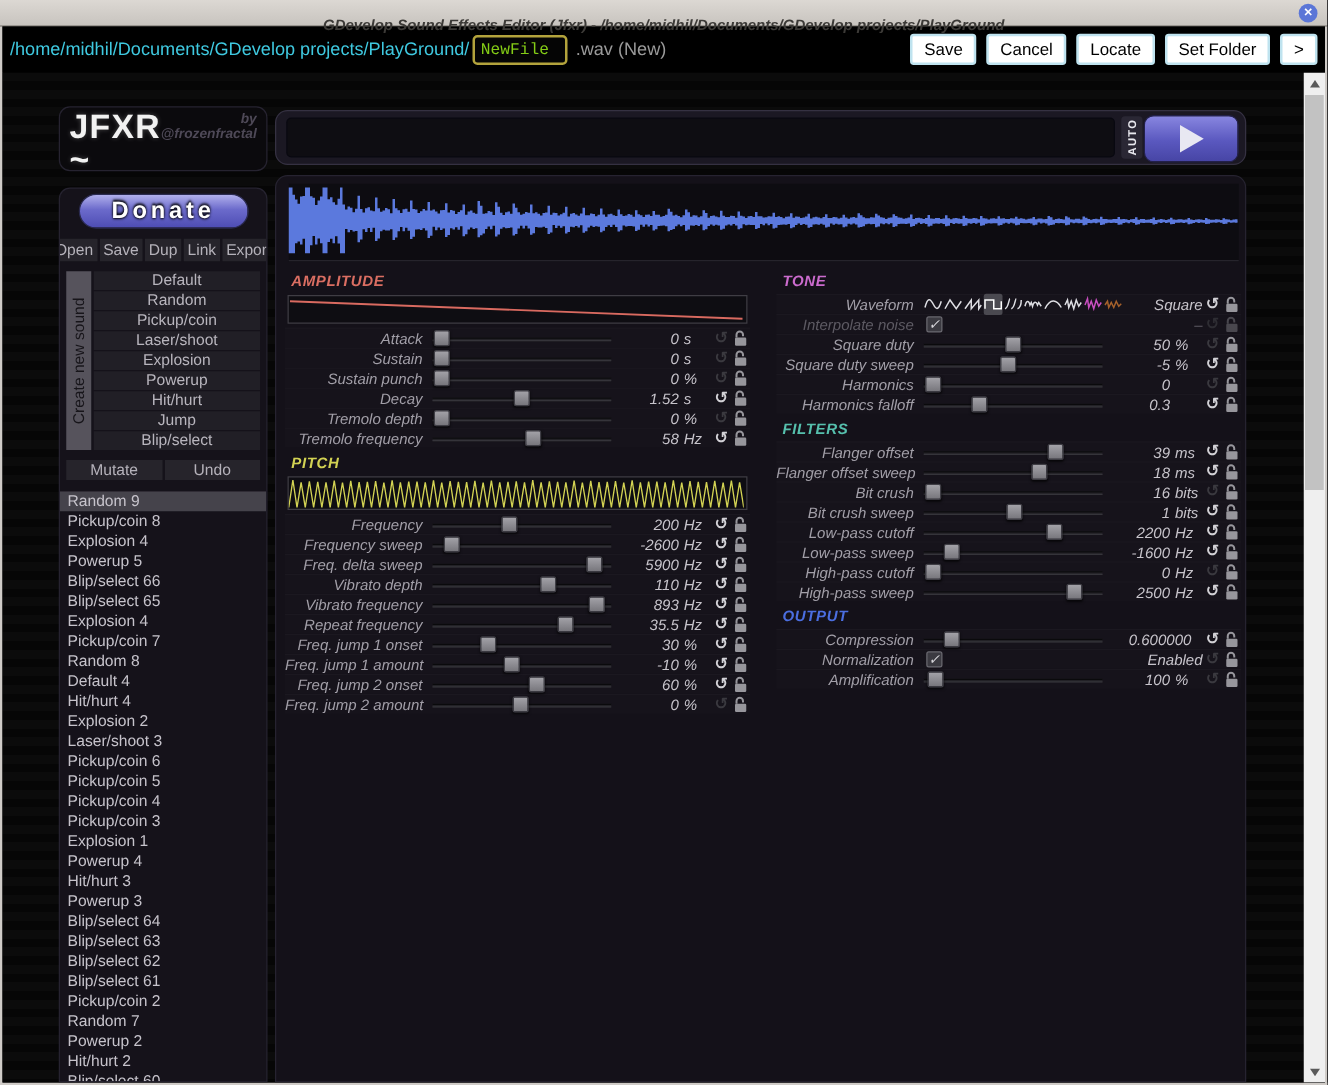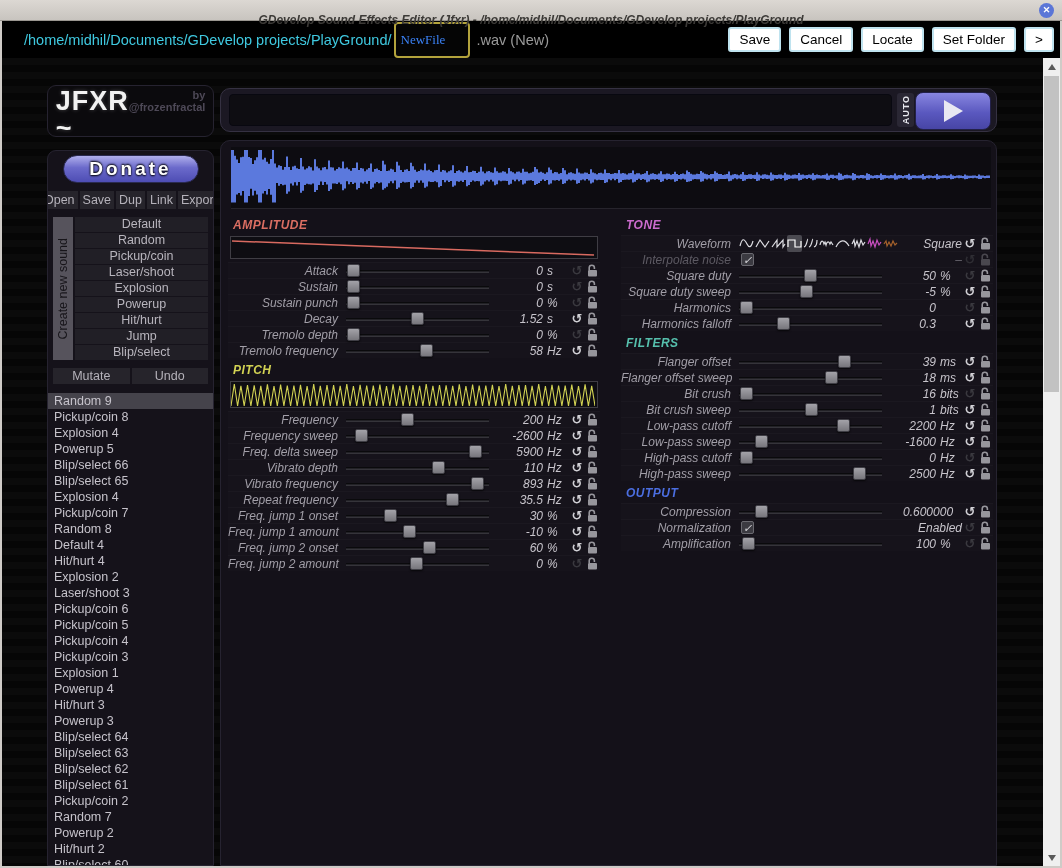--- a/index.html
+++ b/index.html
@@ -5,35 +5,35 @@
   * { margin:0; padding:0; box-sizing:border-box; }
   html,body { width:1062px; height:868px; overflow:hidden; background:#000; font-family:"Liberation Sans",sans-serif; }
 
   
   .titlebar{height:21px;background:linear-gradient(#dcd8d3,#c8c4bf);display:flex;align-items:center;justify-content:center;position:relative;border-bottom:1px solid #9a9690;}
   .titlebar .title{font-size:12px;font-weight:bold;font-style:italic;color:#3c3a37;margin-top:20px;}
   .close-btn{position:absolute;right:8px;top:3px;width:15px;height:15px;border-radius:50%;background:#5b76d7;color:#fff;font-size:9px;font-weight:bold;display:flex;align-items:center;justify-content:center;line-height:1;}
   .frame{height:847px;border-left:2px solid #cfcbc7;border-right:2px solid #cfcbc7;border-bottom:2px solid #cfcbc7;display:flex;flex-direction:column;}
 
   
-  .toolbar{height:37px;background:#000;display:flex;align-items:center;padding:0 6px;flex:none;margin-left:16px;}
+  .toolbar{height:37px;background:#000;display:flex;align-items:center;padding:0 6px;flex:none;}
   .tb-path{color:#3fc9e0;font-size:14.5px;white-space:nowrap;}
-  .tb-filename{width:76px;height:36px;background:#050505;border:2px solid #b3a33c;border-radius:4px;color:#3b82f6;font-family:Liberation Serif, serif;font-size:13px;padding:0 5px;margin-left:2px;outline:none;}
+  .tb-filename{width:76px;height:24px;background:#050505;border:2px solid #b3a33c;border-radius:4px;color:#84cc16;font-family:Liberation Mono, monospace;font-size:13px;padding:0 5px;margin-left:2px;outline:none;}
   .tb-ext{color:#9a9a9a;font-size:14.5px;margin-left:7px;white-space:nowrap;}
   .tb-spacer{flex:1;}
   .tb-btn{background:#fff;color:#000;border:2px solid #bfe3ef;border-radius:3px;font-size:13.5px;font-family:"Liberation Sans",sans-serif;padding:3px 9px;margin-left:8px;white-space:nowrap;}
 
   
   .content{flex:1;position:relative;background:repeating-linear-gradient(180deg,#0b0b0b 0 7px,#060606 7px 14px);overflow:hidden;}
   .panel{position:absolute;background:#15121a;border:1px solid #262330;border-radius:9px;}
 
   
   .logo-panel{left:45px;top:27px;width:167px;height:52px;background:#0b0a0d;display:flex;flex-direction:row;justify-content:center;padding:2px 8px;}
   .logo-title{color:#f2f2f2;font-size:27px;font-weight:900;letter-spacing:1px;line-height:1;text-shadow:0 0 4px rgba(255,255,255,.25);}
-  .logo-sub{color:#4e4957;font-size:11px;font-weight:bold;text-align:right;margin-top:1px;}
+  .logo-sub{color:#4e4957;font-size:11px;font-weight:bold;text-align:right;margin-top:1px;font-style:italic;}
 
   
   .play-panel{left:218px;top:30px;width:777px;height:44px;border-radius:10px;background:#1b1823;border:1px solid #353142;}
   .play-display{position:absolute;left:8px;top:5px;right:104px;bottom:5px;background:#0e0d12;border:1px solid #080810;border-radius:4px;}
   .auto-tab{position:absolute;right:82px;top:4px;bottom:4px;width:17px;background:#2a2734;border-radius:3px;display:flex;align-items:center;justify-content:center;}
   .auto-tab span{writing-mode:vertical-rl;transform:rotate(180deg);color:#e8e8ee;font-size:9px;font-weight:bold;letter-spacing:1px;}
   .play-btn{position:absolute;right:5px;top:3px;width:76px;height:38px;border-radius:8px;background:linear-gradient(#8886e0,#5a58bf 55%,#4745a5);border:1px solid #23214a;display:flex;align-items:center;justify-content:center;}
   .play-tri{width:0;height:0;border-top:11px solid transparent;border-bottom:11px solid transparent;border-left:19px solid #e8e8f2;}
 
   

